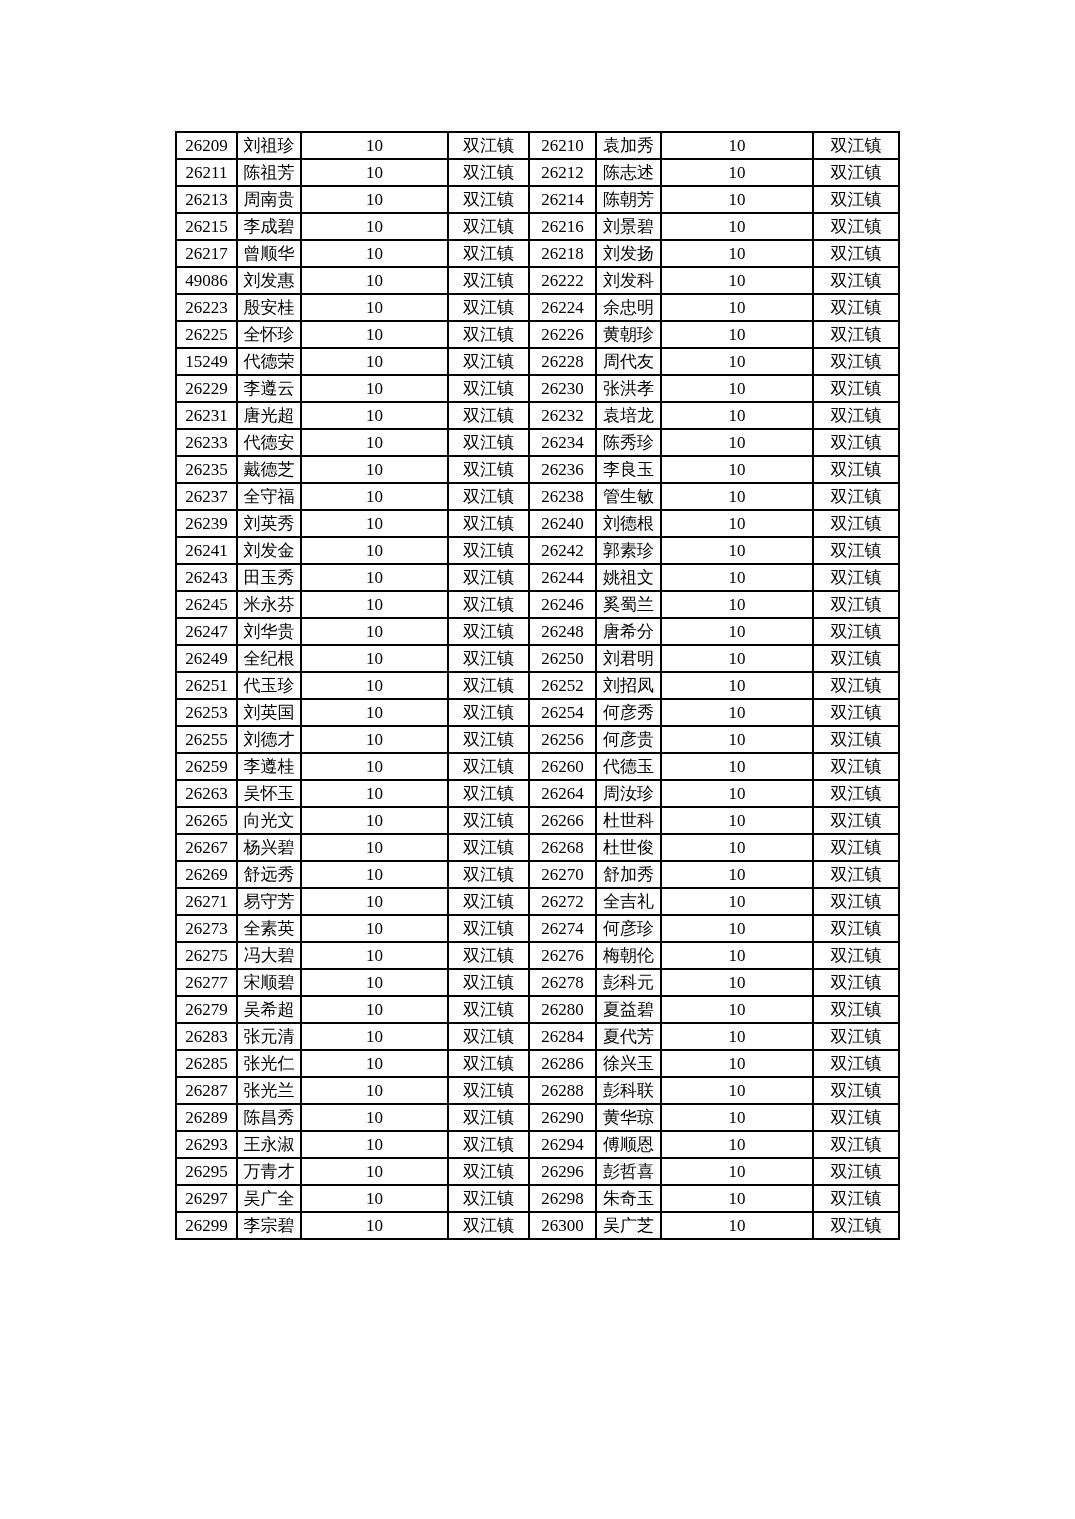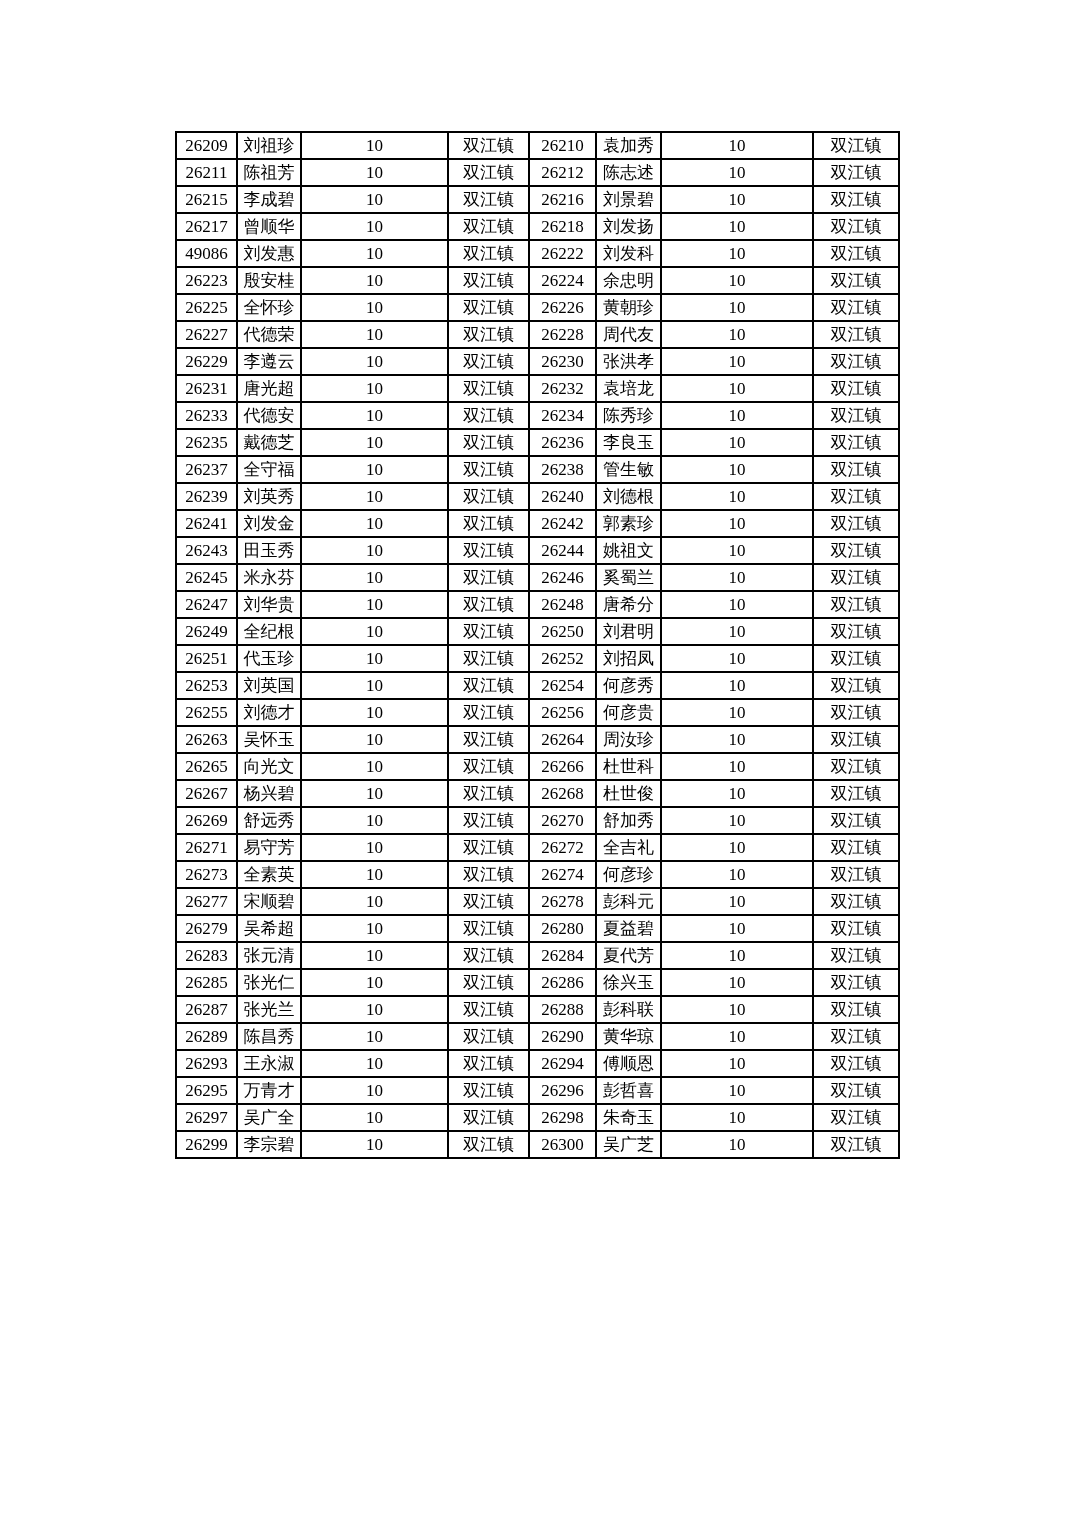--- a/index.html
+++ b/index.html
@@ -72,20 +72,30 @@
           <td>26211</td>
           <td>陈祖芳</td>
           <td>10</td>
           <td>双江镇</td>
           <td>26212</td>
           <td>陈志述</td>
           <td>10</td>
           <td>双江镇</td>
         </tr>
         <tr>
+          <td>26213</td>
+          <td>周南贵</td>
+          <td>10</td>
+          <td>双江镇</td>
+          <td>26214</td>
+          <td>陈朝芳</td>
+          <td>10</td>
+          <td>双江镇</td>
+        </tr>
+        <tr>
           <td>26215</td>
           <td>李成碧</td>
           <td>10</td>
           <td>双江镇</td>
           <td>26216</td>
           <td>刘景碧</td>
           <td>10</td>
           <td>双江镇</td>
         </tr>
         <tr>
@@ -122,21 +132,21 @@
           <td>26225</td>
           <td>全怀珍</td>
           <td>10</td>
           <td>双江镇</td>
           <td>26226</td>
           <td>黄朝珍</td>
           <td>10</td>
           <td>双江镇</td>
         </tr>
         <tr>
-          <td>26227</td>
+          <td>15249</td>
           <td>代德荣</td>
           <td>10</td>
           <td>双江镇</td>
           <td>26228</td>
           <td>周代友</td>
           <td>10</td>
           <td>双江镇</td>
         </tr>
         <tr>
           <td>26229</td>
@@ -272,20 +282,30 @@
           <td>26255</td>
           <td>刘德才</td>
           <td>10</td>
           <td>双江镇</td>
           <td>26256</td>
           <td>何彦贵</td>
           <td>10</td>
           <td>双江镇</td>
         </tr>
         <tr>
+          <td>26259</td>
+          <td>李遵桂</td>
+          <td>10</td>
+          <td>双江镇</td>
+          <td>26260</td>
+          <td>代德玉</td>
+          <td>10</td>
+          <td>双江镇</td>
+        </tr>
+        <tr>
           <td>26263</td>
           <td>吴怀玉</td>
           <td>10</td>
           <td>双江镇</td>
           <td>26264</td>
           <td>周汝珍</td>
           <td>10</td>
           <td>双江镇</td>
         </tr>
         <tr>
@@ -328,20 +348,30 @@
           <td>10</td>
           <td>双江镇</td>
         </tr>
         <tr>
           <td>26273</td>
           <td>全素英</td>
           <td>10</td>
           <td>双江镇</td>
           <td>26274</td>
           <td>何彦珍</td>
+          <td>10</td>
+          <td>双江镇</td>
+        </tr>
+        <tr>
+          <td>26275</td>
+          <td>冯大碧</td>
+          <td>10</td>
+          <td>双江镇</td>
+          <td>26276</td>
+          <td>梅朝伦</td>
           <td>10</td>
           <td>双江镇</td>
         </tr>
         <tr>
           <td>26277</td>
           <td>宋顺碧</td>
           <td>10</td>
           <td>双江镇</td>
           <td>26278</td>
           <td>彭科元</td>

